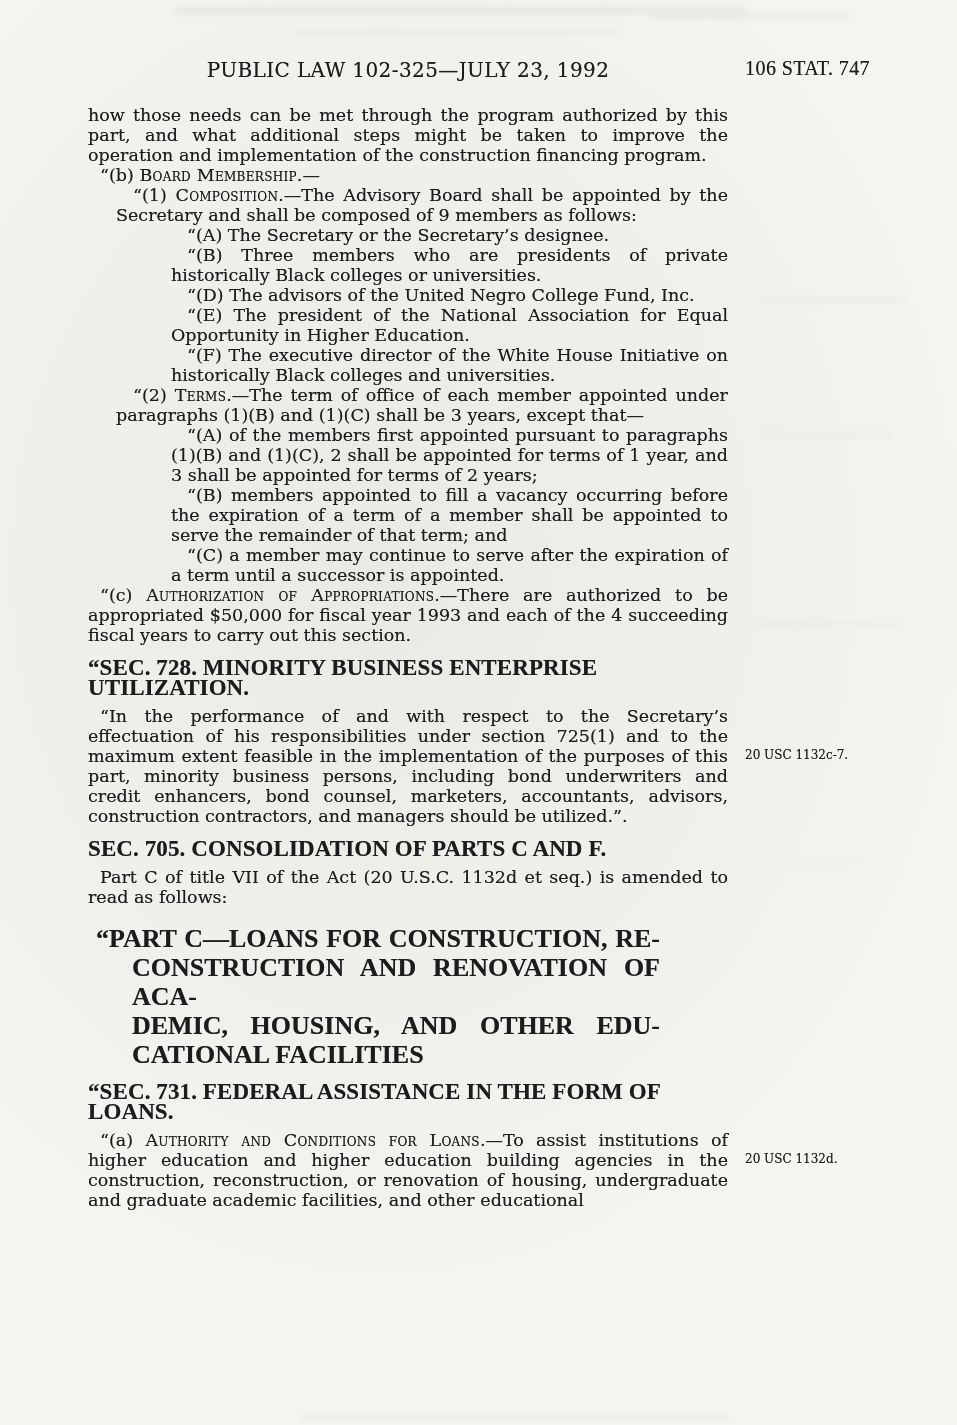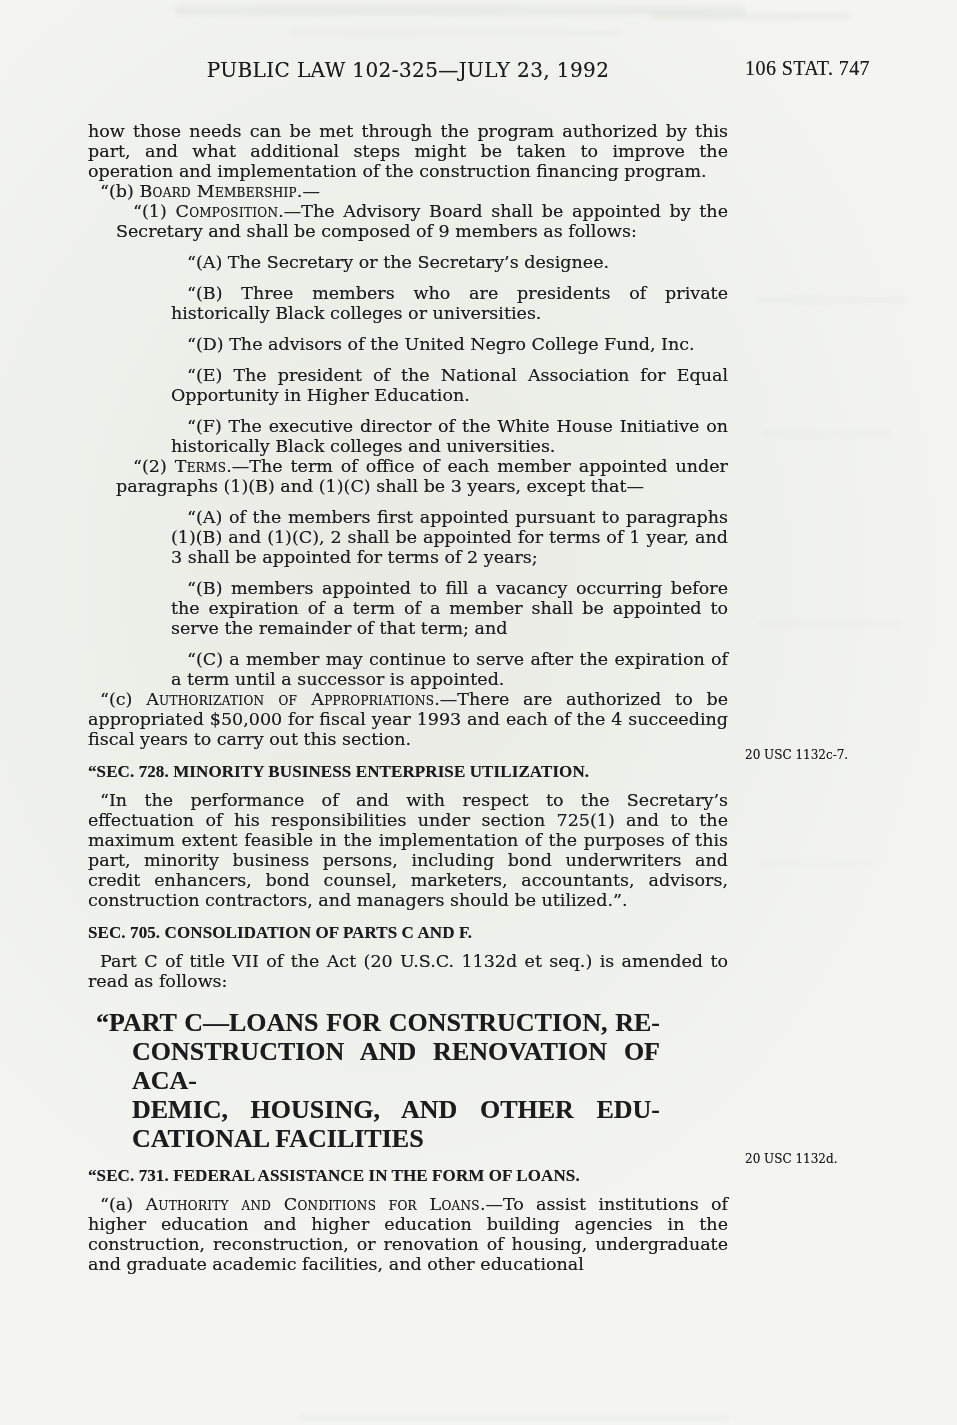--- a/index.html
+++ b/index.html
@@ -27,39 +27,39 @@
   .a8{top:860px;left:760px;width:120px;height:7px;opacity:.15;}
 
   .stat{
     position:absolute;top:57px;right:87px;
     font-size:20px;letter-spacing:.4px;
     text-shadow:0 0 .4px rgba(0,0,0,.55);
     font-family:Liberation Serif, serif;
   }
   .content{position:absolute;left:88px;top:58px;width:640px;}
   .doc-header{
-    text-align:center;height:24px;margin-bottom:39px;
+    text-align:center;height:24px;margin-bottom:23px;
     font-size:20px;letter-spacing:.4px;
     text-shadow:0 0 .4px rgba(0,0,0,.55);
   }
   .blk{
     margin:0;
     font-size:17.5px;line-height:20px;
     text-align:justify;
     text-shadow:0 0 .35px rgba(0,0,0,.5);
   }
   .cont{text-indent:0;}
   .lvl-b{text-indent:12px;}
   .lvl-1{margin-left:28px;text-indent:17px;}
-  .lvl-A{margin-left:83px;text-indent:16px;margin-top:11px;}
+  .lvl-A{margin-left:83px;text-indent:16px;}
   .body-p{text-indent:12px;}
   .sc{font-variant:small-caps;letter-spacing:.3px;}
   .sec-heading{
     font-family:"Liberation Serif", serif;
-    font-weight:bold;font-size:17px;line-height:20px;
+    font-weight:bold;font-size:23px;line-height:20px;
     margin:13px 0 8px 0;
     text-align:left;text-indent:0;
     letter-spacing:.1px;
   }
   .part-heading{
     font-family:"Liberation Serif", serif;
     font-weight:bold;font-size:26px;line-height:29px;
     width:572px;margin:17px 0 12px 0;
   }
   .part-heading .ph-line{

